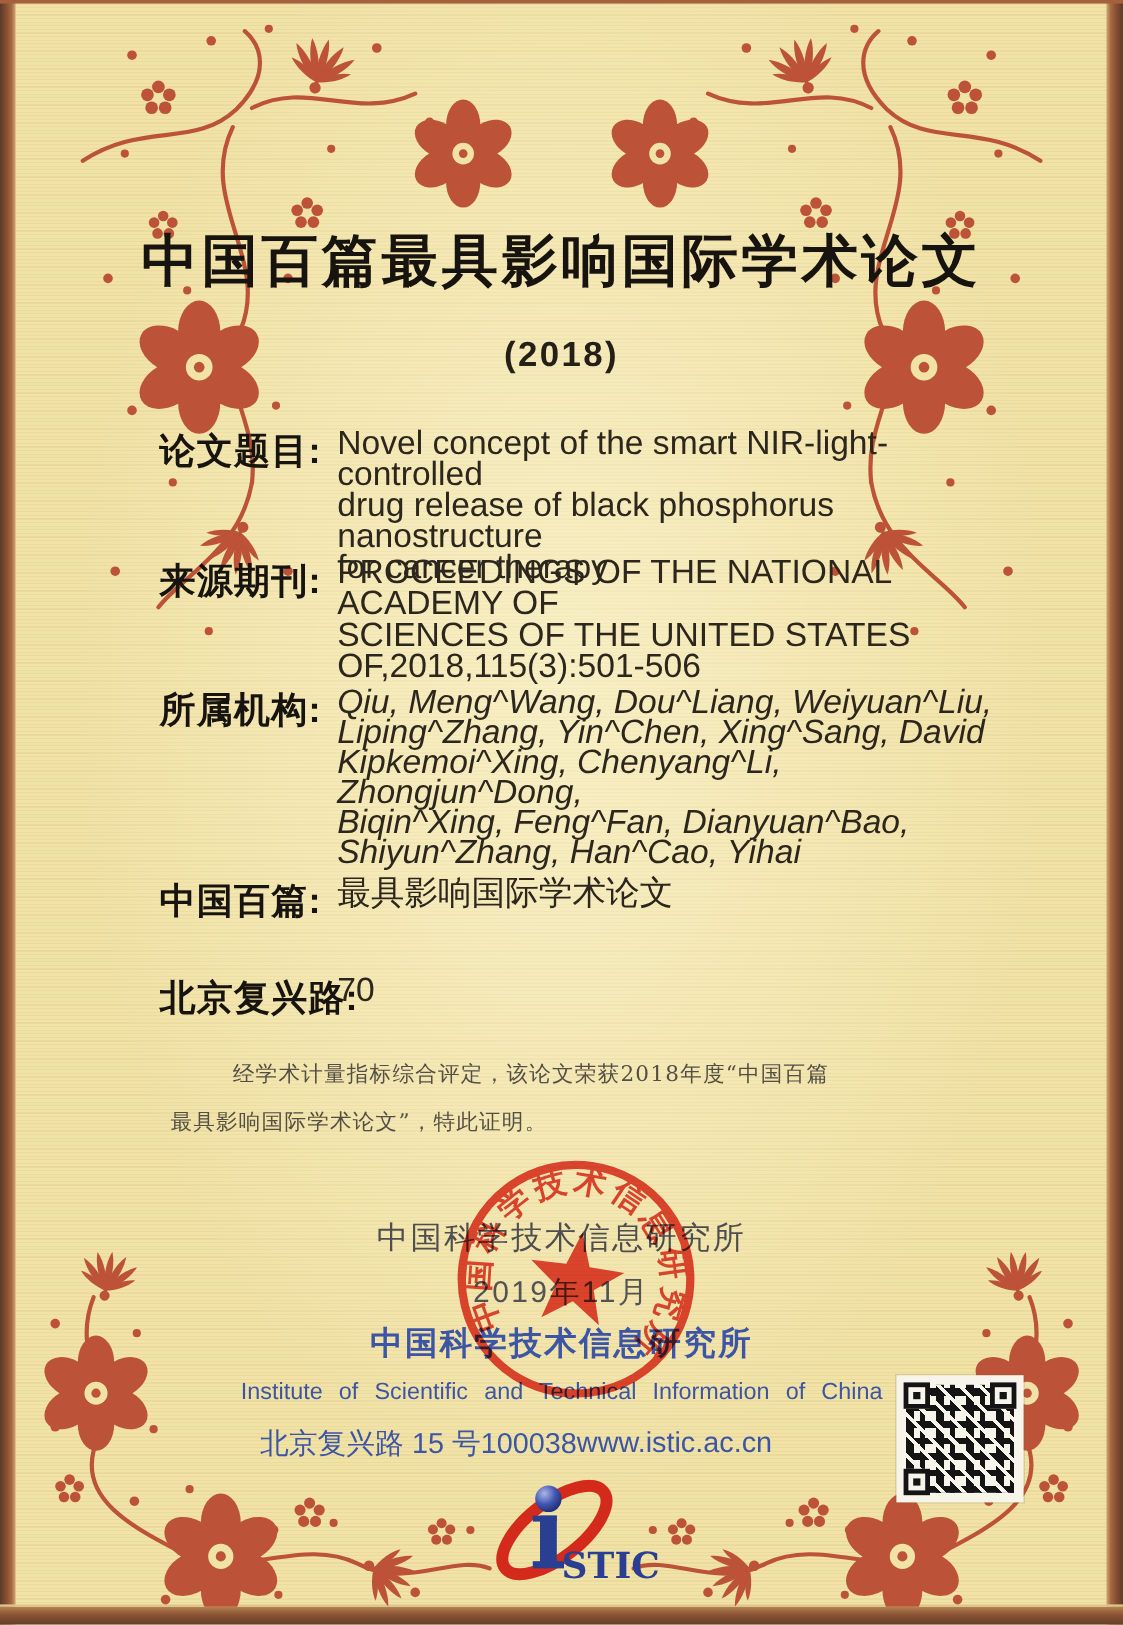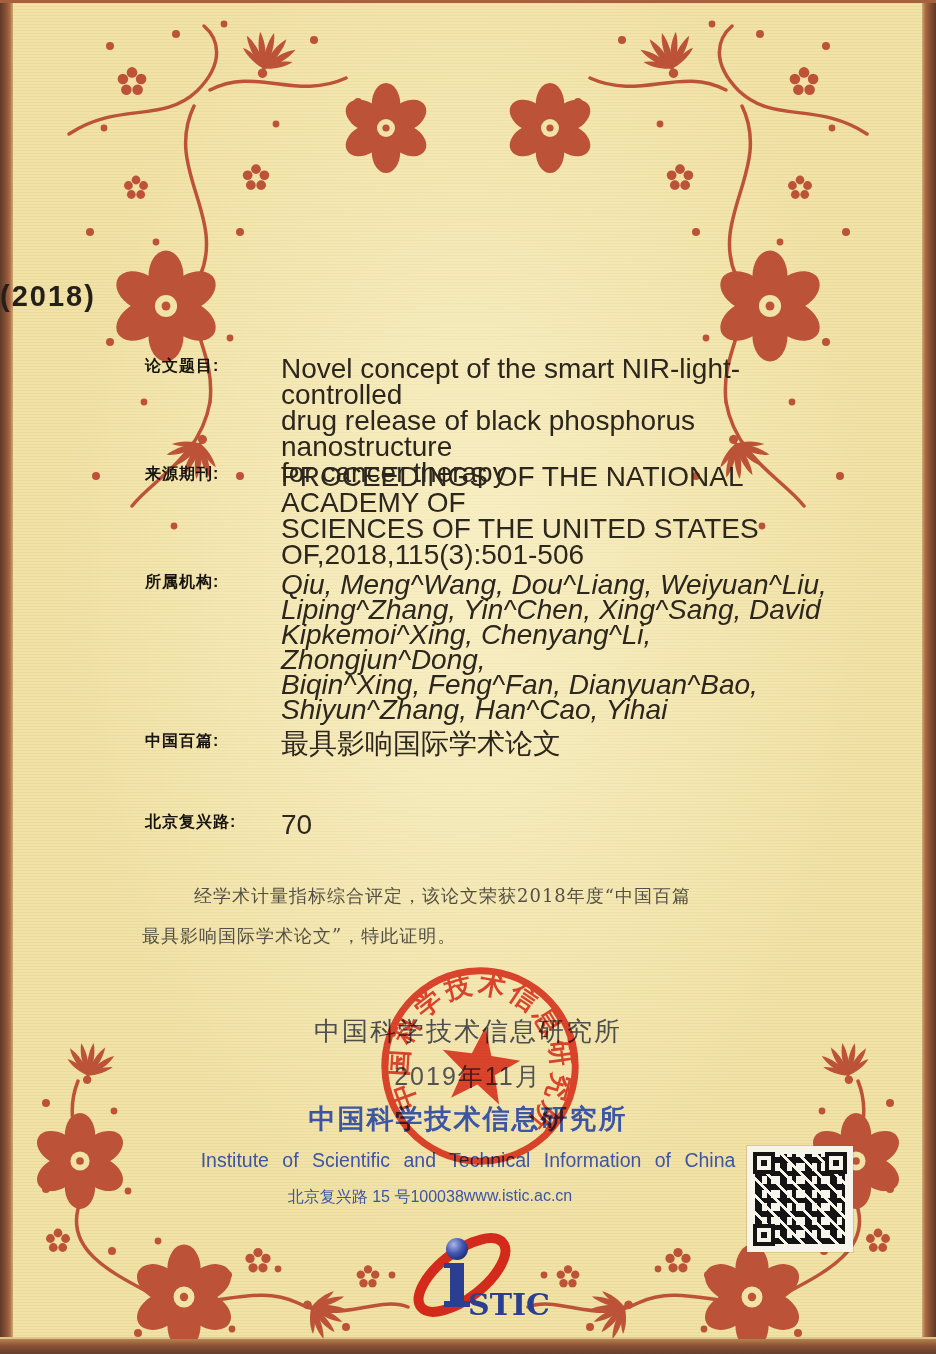--- a/index.html
+++ b/index.html
@@ -20,40 +20,40 @@
 
   
   .corner{position:absolute;pointer-events:none;}
   .corner-tl{left:14px;top:6px;}
   .corner-tr{right:14px;top:6px;transform:scaleX(-1);}
   .corner-bl{left:16px;bottom:15px;}
   .corner-br{right:16px;bottom:15px;transform:scaleX(-1);}
 
   .title{position:absolute;top:186px;left:0;right:0;text-align:center;
     font-size:47px;font-weight:bold;letter-spacing:3px;color:#17130e;}
-  .year{position:absolute;top:280px;left:0;right:0;text-align:left;
+  .year{position:absolute;top:280px;left:0;right:0;text-align:center;
     font-size:29px;font-weight:600;letter-spacing:2px;color:#241f18;}
 
   .field{position:absolute;left:129px;width:720px;}
-  .flabel{position:absolute;left:16px;top:0;font-size:16px;font-weight:bold;color:#17130e;letter-spacing:1px;}
+  .flabel{position:absolute;left:4px;top:0;font-size:30px;font-weight:bold;color:#17130e;letter-spacing:1px;}
   .fval{position:absolute;left:152px;top:0;width:552px;font-size:28px;line-height:26px;
     color:#2c261d;white-space:pre-line;}
   .fval-authors{line-height:25px;font-style:italic;}
 
   .statement{position:absolute;left:142px;top:876px;width:660px;
     font-family:"DejaVu Serif","Liberation Serif",serif;font-size:18px;line-height:40px;
     color:#534f44;white-space:pre-line;text-indent:52px;letter-spacing:1px;}
 
   .c-line{position:absolute;left:0;right:0;text-align:center;}
   .issuer-gray{top:1014px;font-size:26px;color:#4e4e4e;letter-spacing:2px;}
   .issue-date{top:1060px;font-size:25px;color:#535353;letter-spacing:2px;}
   .issuer-cn{top:1101px;font-size:27px;font-weight:bold;color:#3c55a5;letter-spacing:2px;}
   .issuer-en{top:1149px;font-size:19.5px;color:#3c55a5;word-spacing:8px;}
   .addr-row{position:absolute;top:1187px;left:0;right:76px;display:flex;justify-content:center;
-    font-size:16px;color:#3c55a5;}
+    font-size:24px;color:#3c55a5;align-items:center;}
 
   
   .seal{position:absolute;left:372px;top:958px;width:216px;height:216px;
     transform:rotate(8deg);opacity:.9;mix-blend-mode:multiply;}
 
   
   .qr{position:absolute;left:747px;top:1146px;width:106px;height:106px;background:#f7f4ec;
     box-shadow:0 0 0 1px rgba(120,100,40,.2);}
   .qr-pattern{position:absolute;inset:8px;
     background:
@@ -178,20 +178,21 @@
   <svg class="corner corner-tr" width="430" height="560" viewBox="0 0 430 560">
       <use href="#corner-top-motif"></use>
     </svg>
   <svg class="corner corner-bl" width="400" height="300" viewBox="0 0 400 300">
       <use href="#corner-bottom-motif"></use>
     </svg>
   <svg class="corner corner-br" width="400" height="300" viewBox="0 0 400 300">
       <use href="#corner-bottom-motif"></use>
     </svg>
 
+  <div class="title">中国百篇最具影响国际学术论文</div>
   <div class="year">(2018)</div>
 
   <div class="field" style="top:356px">
     <div class="flabel">论文题目:</div>
     <div class="fval">Novel concept of the smart NIR-light-controlled
 drug release of black phosphorus nanostructure
 for cancer therapy</div>
   </div>
   <div class="field" style="top:464px">
     <div class="flabel">来源期刊:</div>

